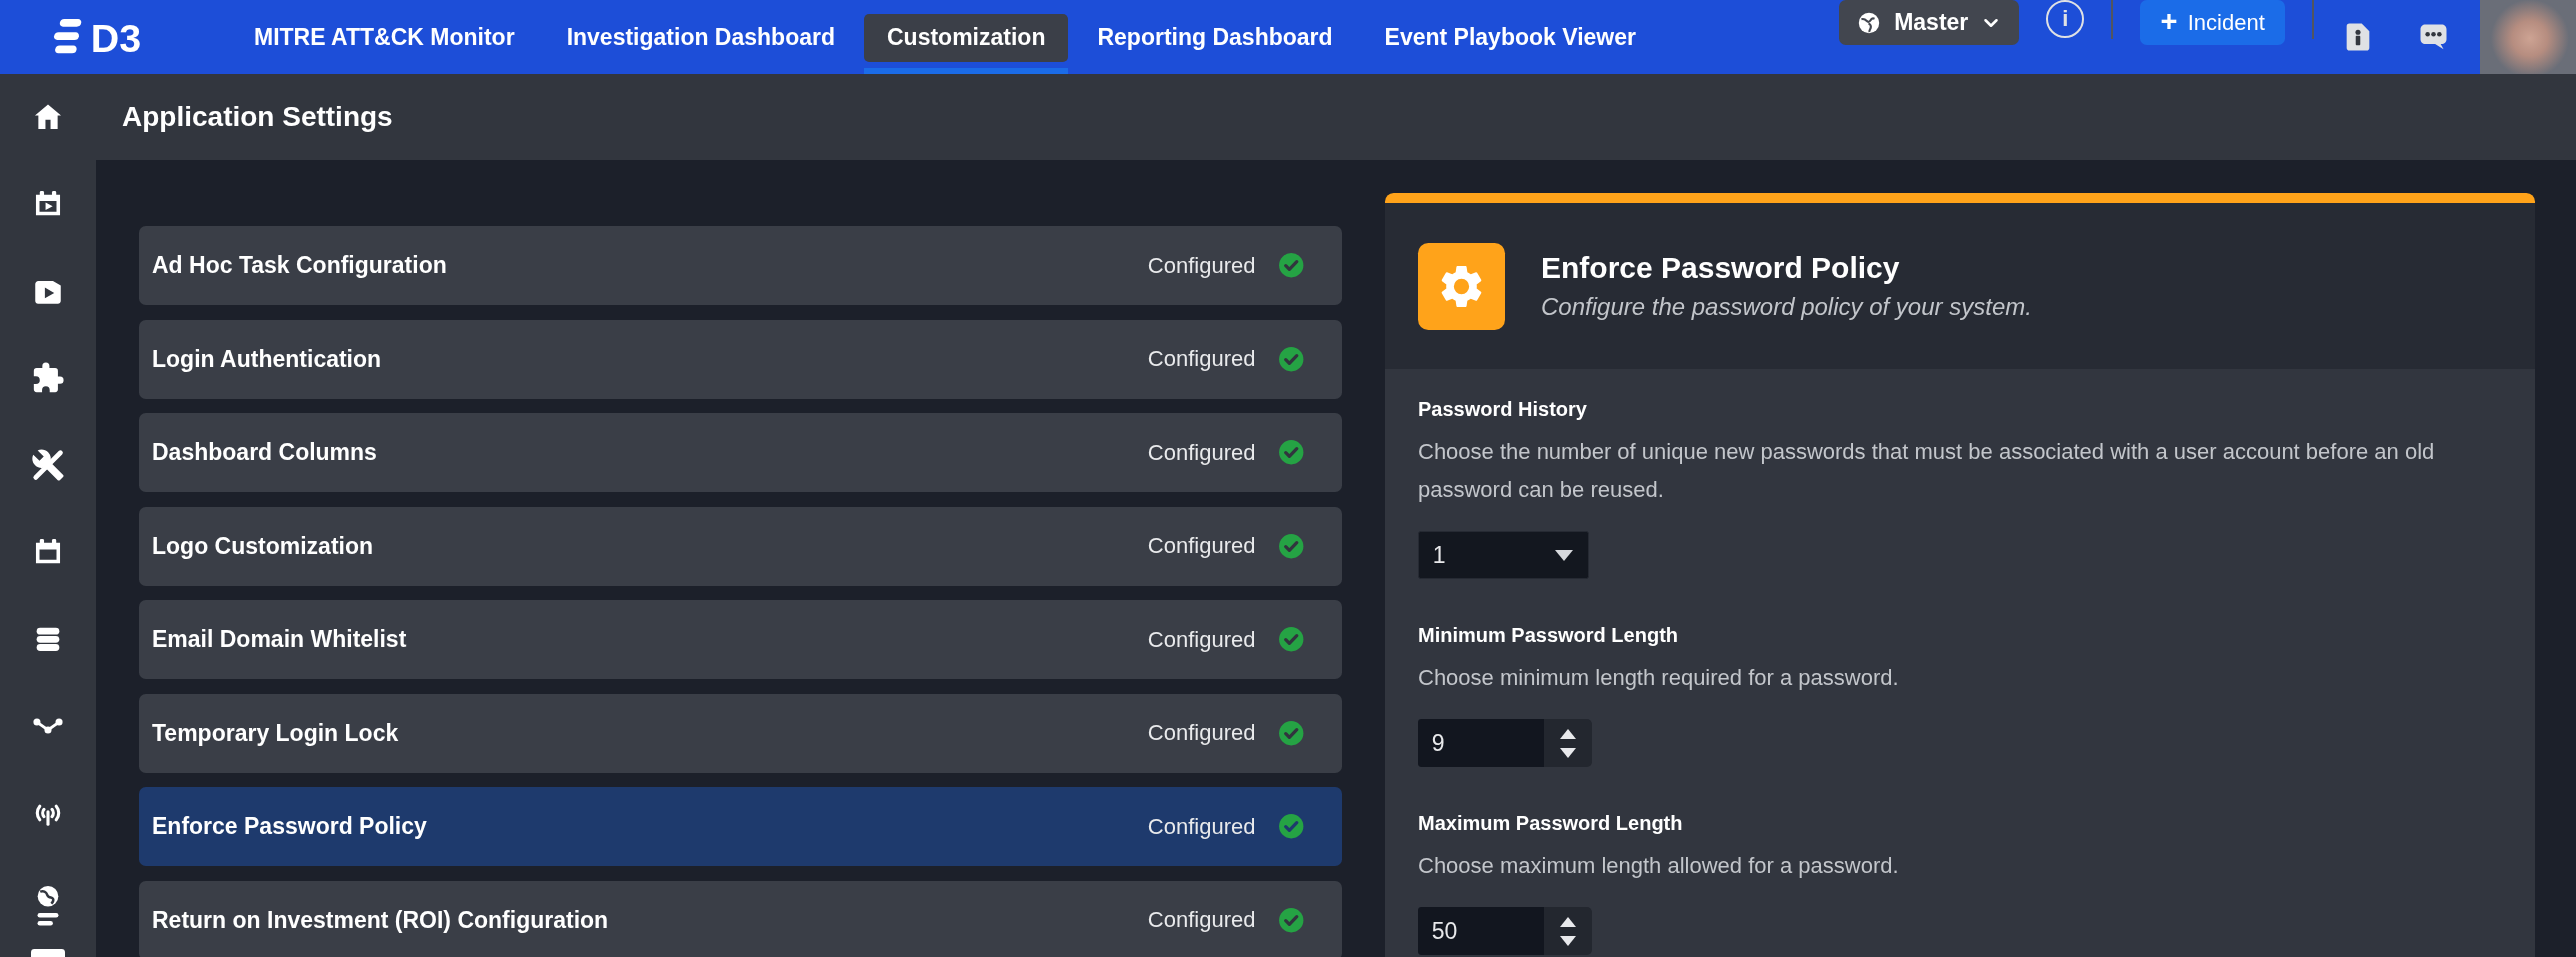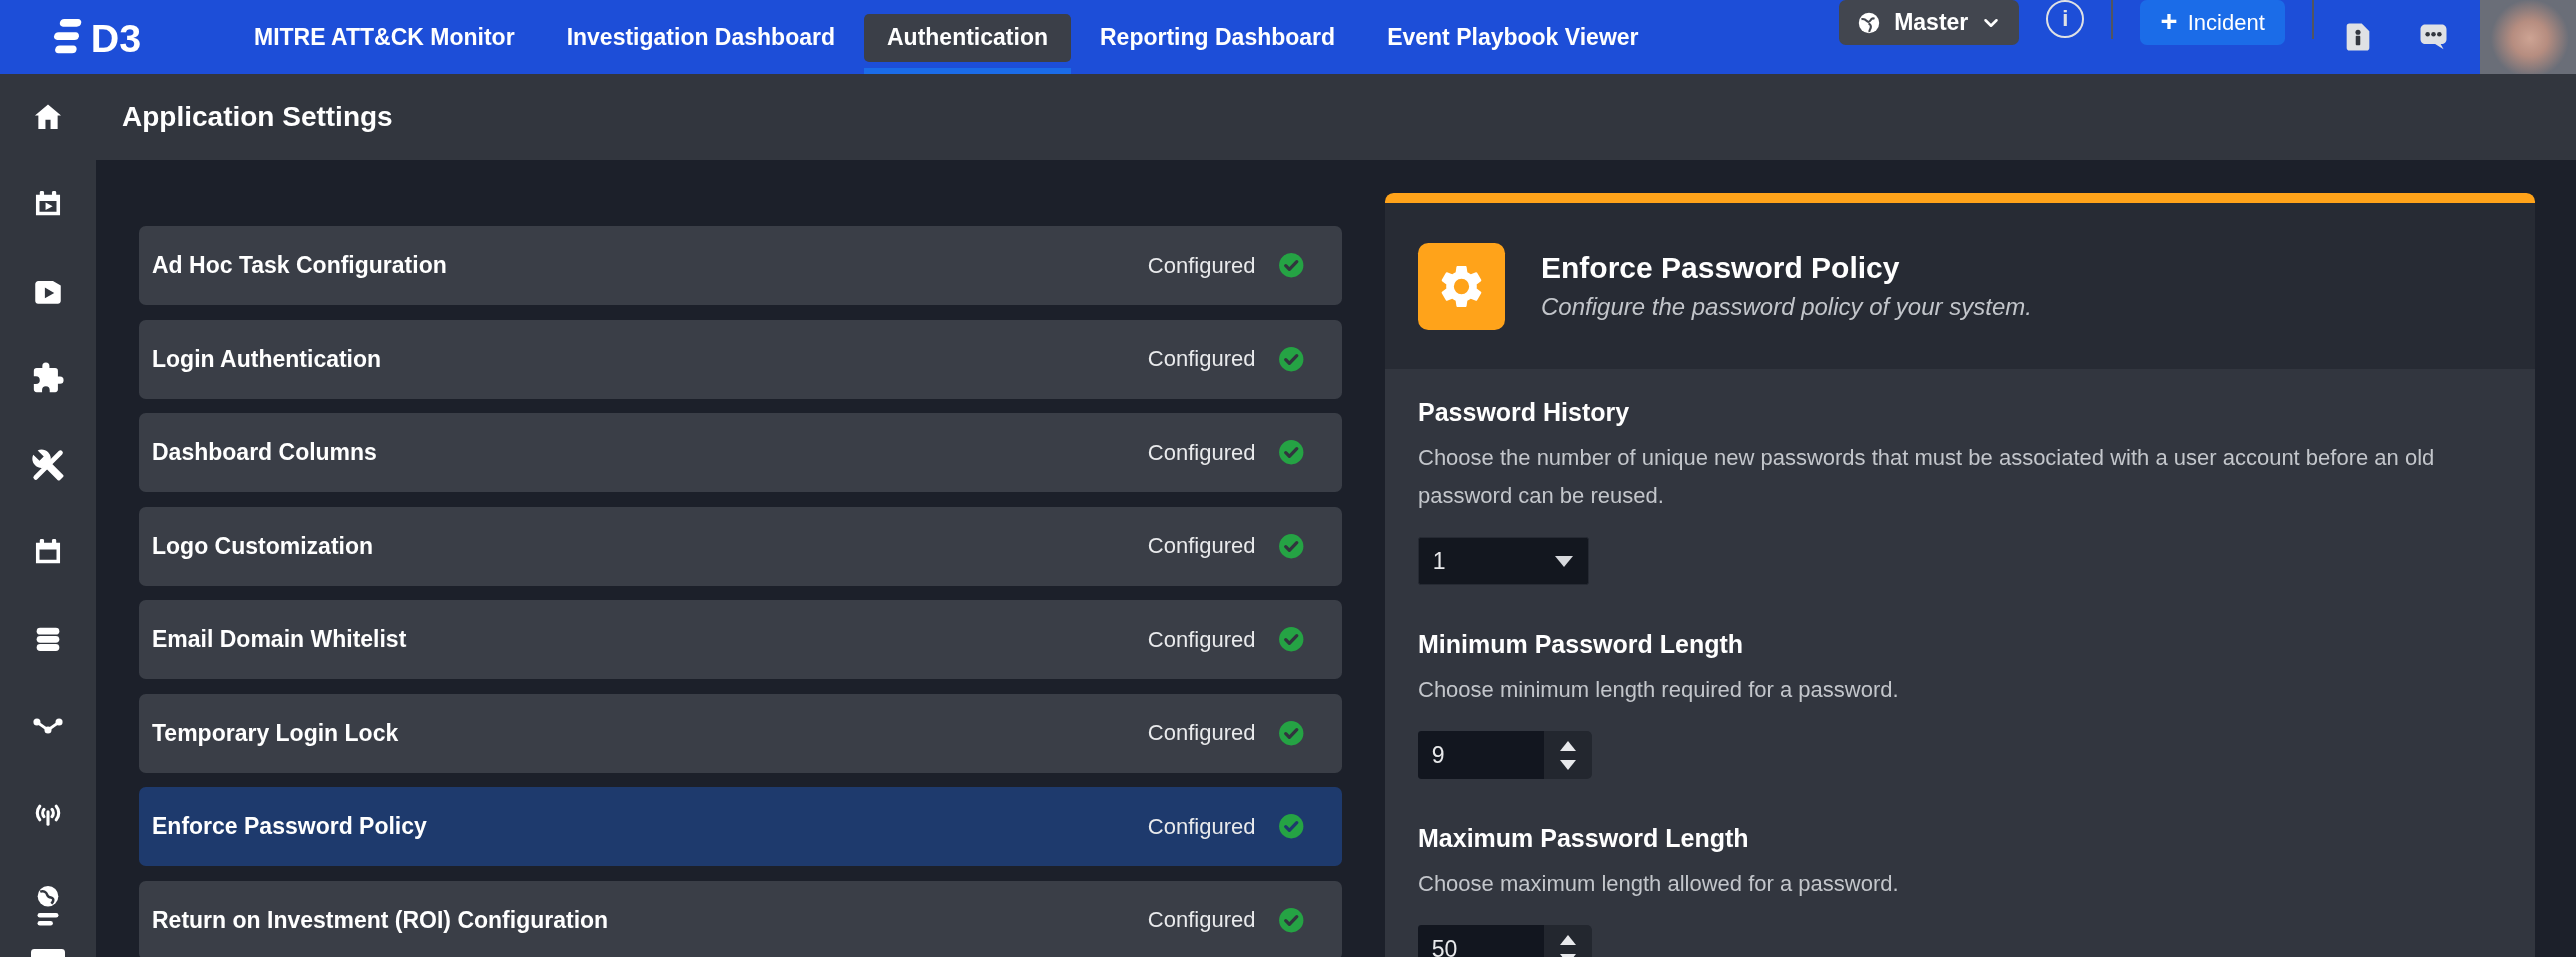--- a/index.html
+++ b/index.html
@@ -56,21 +56,21 @@
   .panel { position:absolute; left:1289px; top:33px; width:1150px; height:765px; }
   .panel-accent { height:10.3px; background:#FFA31A; border-radius:8.6px 8.6px 0 0; }
   .panel-header { height:166px; background:#272b34; display:flex; align-items:center; padding:0 33px; }
   .gear-box { width:87px; height:87px; background:#FFA31A; border-radius:10.3px; display:flex; align-items:center; justify-content:center; flex:0 0 auto; }
   .gear-box svg { width:51px; height:51px; fill:#ffffff; }
   .panel-titles { margin-left:36px; }
   .panel-title { color:#fff; font-size:30px; font-weight:700; }
   .panel-subtitle { color:#c2c5ca; font-size:24px; margin-top:7.7px;font-style:italic; }
   .panel-body { background:#32363f; height:589px; padding:29px 34px 0 33px; }
   .field { margin-bottom:45px; }
-  .field-label { color:#ffffff; font-size:25px; font-weight:700; }
+  .field-label { color:#ffffff; font-size:20px; font-weight:700; }
   .field-desc { color:#c3c6cb; font-size:22px; line-height:38px; margin-top:12px; max-width:1065px; }
   .control { margin-top:22px; }
   .dropdown { width:171px; height:48px; background:#13171f; border:0.9px solid #262a33; border-radius:2.6px; display:flex; align-items:center; justify-content:space-between; padding:0 15.4px 0 13.7px; cursor:pointer; }
   .dropdown .val { color:#e8e9eb; font-size:23px; }
   .caret-down { width:0; height:0; border-left:9.4px solid transparent; border-right:9.4px solid transparent; border-top:11px solid #d7d9dd; }
   .numctl { display:flex; width:174px; height:48px; border-radius:3.4px; overflow:hidden; }
   .numctl input { width:126px; background:#12161f; border:none; outline:none; color:#e8e9eb; font-size:23px; padding-left:13.7px; font-family:"Liberation Sans", sans-serif; }
   .spin { width:48px; background:#23272f; display:flex; flex-direction:column; align-items:center; justify-content:center; gap:8.6px; border-radius:0 5.1px 5.1px 0; }
   .spin-up, .spin-down { width:0; height:0; cursor:pointer; }
   .spin-up { border-left:8.6px solid transparent; border-right:8.6px solid transparent; border-bottom:10.3px solid #e8e9ec; }
@@ -94,21 +94,21 @@
     </div>
 
     <div class="nav">
       <div class="tab">
           <span>MITRE ATT&amp;CK Monitor</span>
         </div>
       <div class="tab">
           <span>Investigation Dashboard</span>
         </div>
       <div class="tab active">
-          <span>Authentication</span>
+          <span>Customization</span>
         </div>
       <div class="tab">
           <span>Reporting Dashboard</span>
         </div>
       <div class="tab">
           <span>Event Playbook Viewer</span>
         </div>
     </div>
 
     <div class="top-right">

